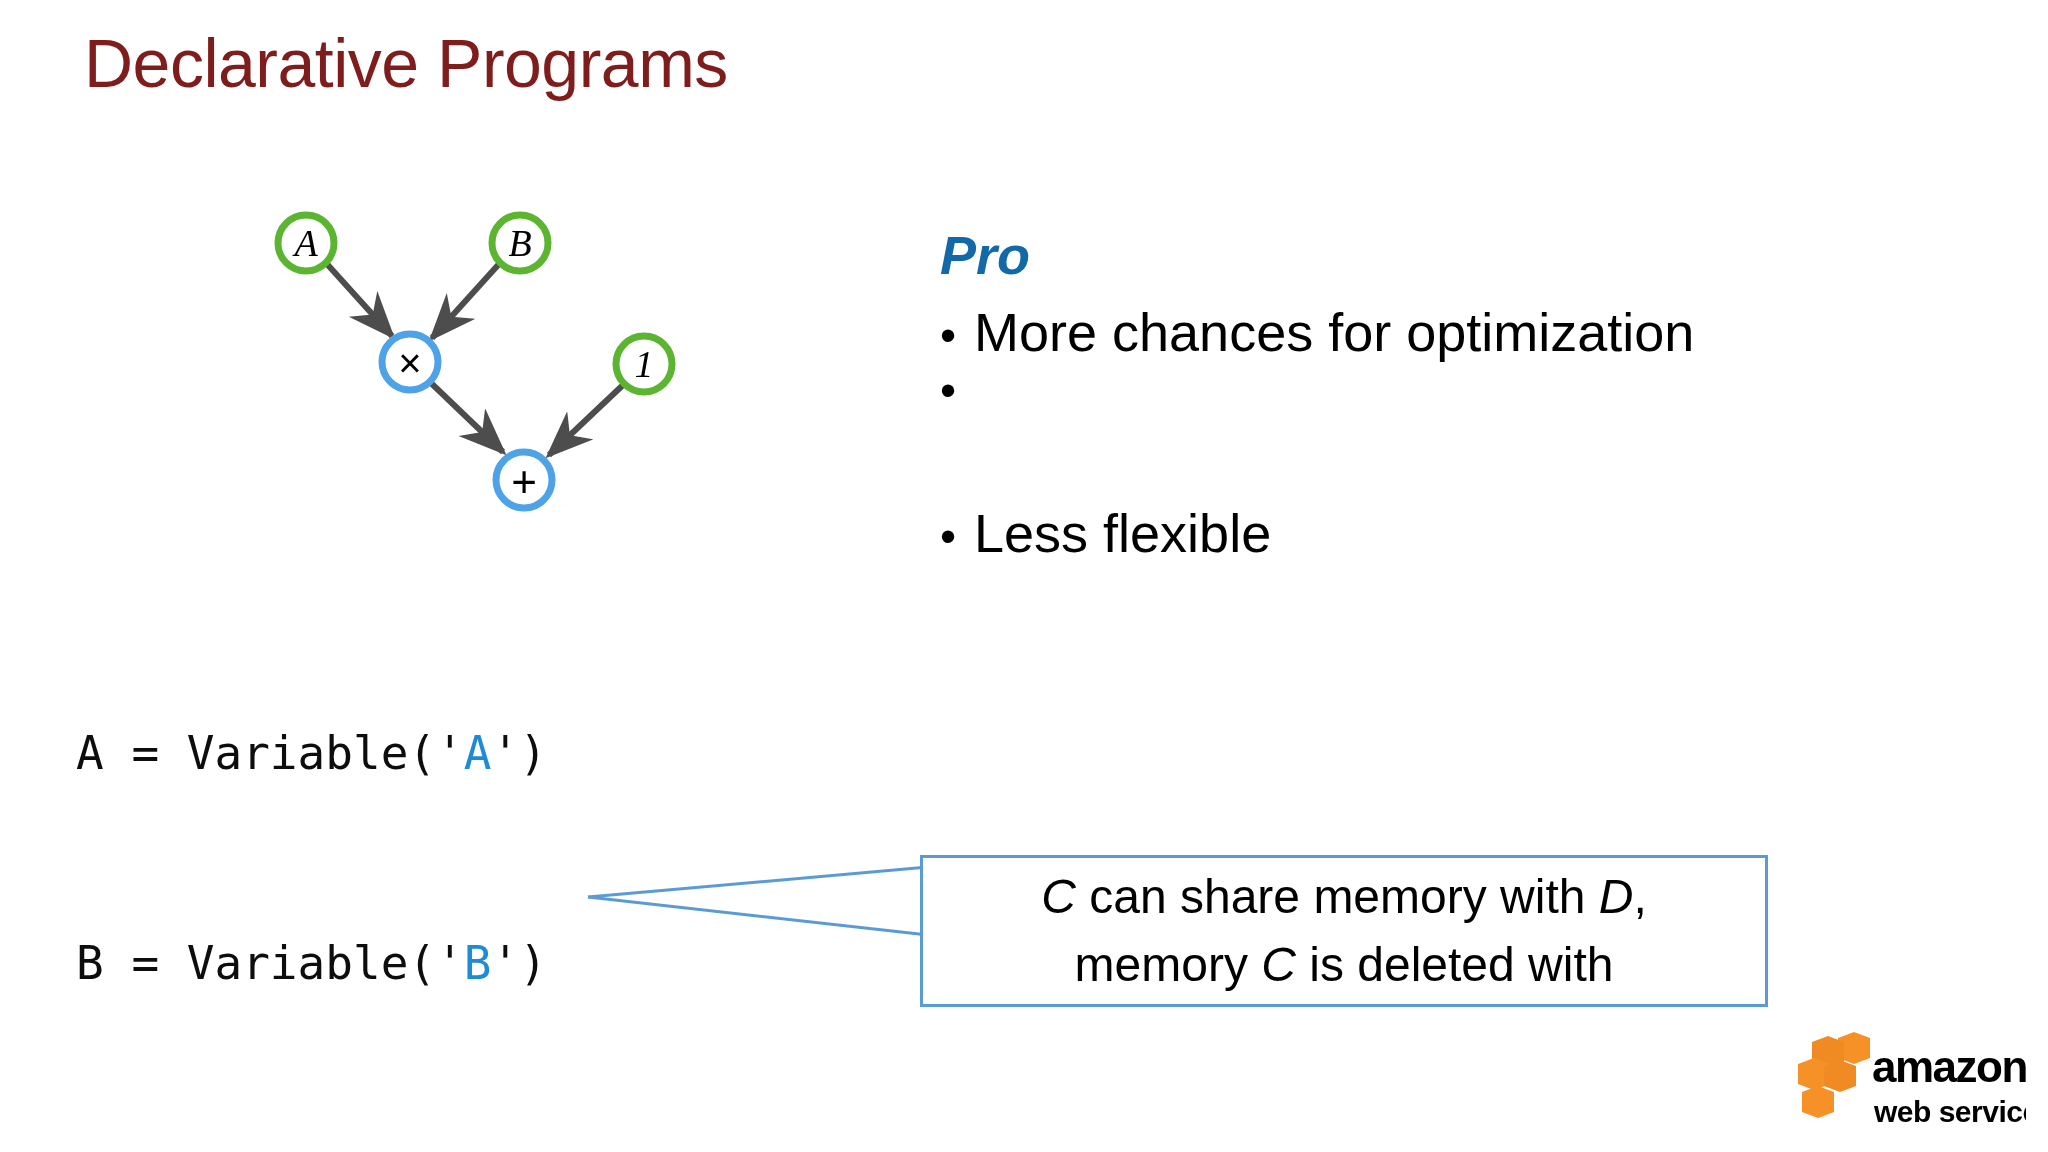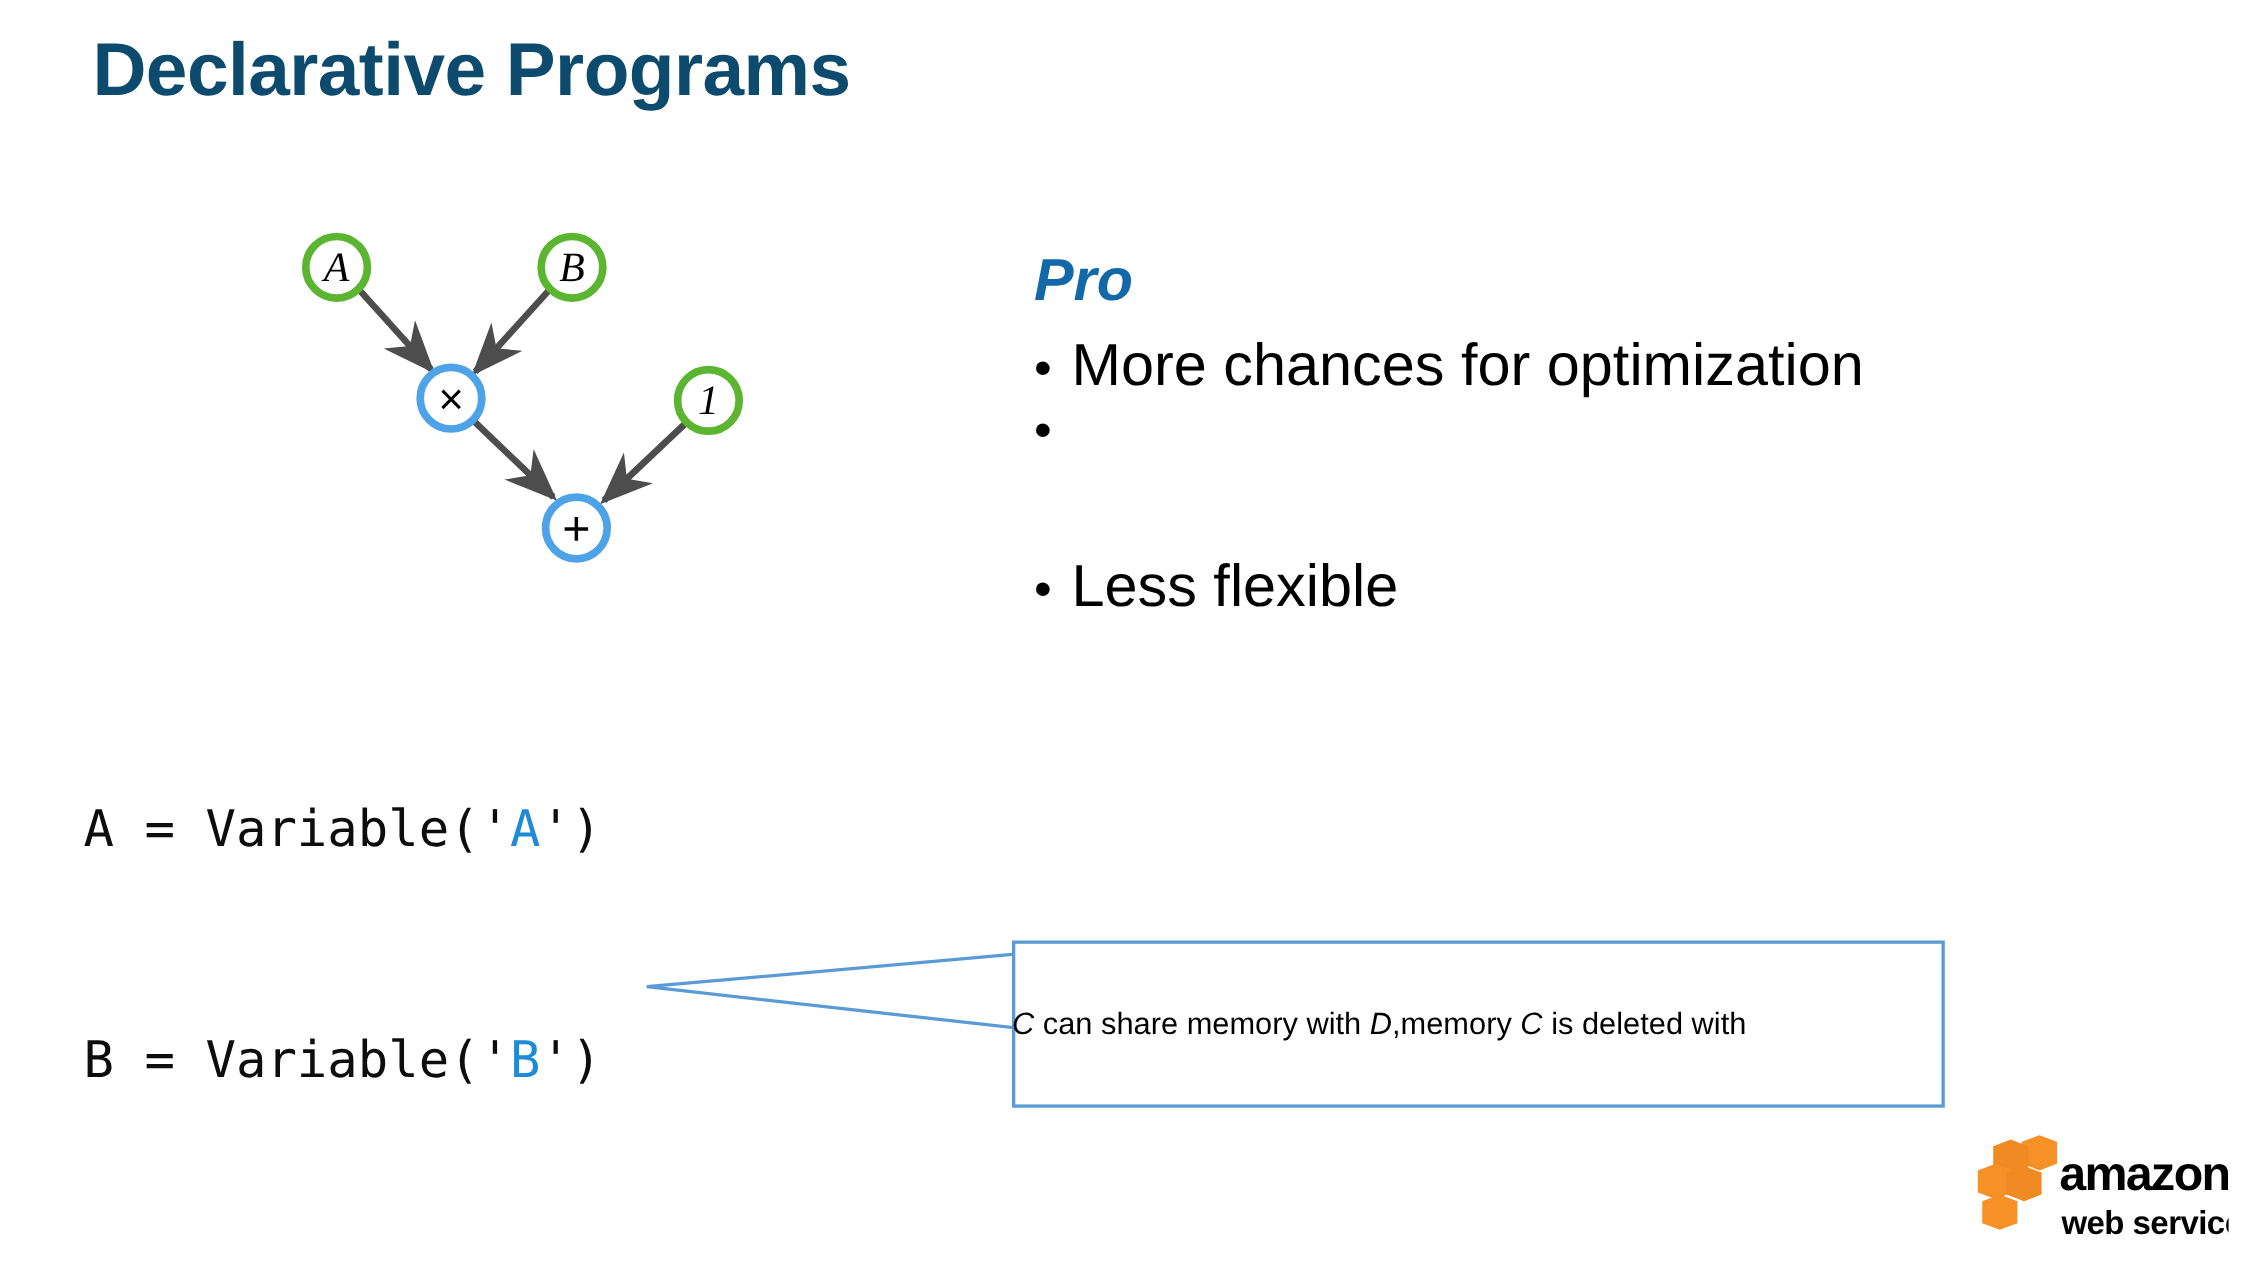--- a/index.html
+++ b/index.html
@@ -14,22 +14,22 @@
     overflow: hidden;
     font-family: "Liberation Sans", sans-serif;
   }
 
   
   #slide-title {
     position: absolute;
     left: 84px;
     top: 24px;
     font-size: 68px;
-    font-weight: bold;
-    color: #0c4a6e;
+    font-weight: normal;
+    color: #7f1d1d;
     letter-spacing: -0.5px;
     white-space: nowrap;
   }
 
   
   #graph-diagram {
     position: absolute;
     left: 0px;
     top: 0px;
     width: 900px;
@@ -105,24 +105,24 @@
     background: #ffffff;
     box-sizing: border-box;
   }
   #callout-text {
     position: absolute;
     left: 0;
     top: 0;
     width: 100%;
     height: 100%;
     display: flex;
-    flex-direction: row;
+    flex-direction: column;
     align-items: center;
-    justify-content: flex-start;
-    font-size: 28px;
+    justify-content: center;
+    font-size: 48px;
     color: #000000;
     line-height: 1.42;
     text-align: center;
   }
   #callout-text i { font-style: italic; }
   #callout-tail {
     position: absolute;
     left: -332px;
     top: 8px;
     width: 340px;

